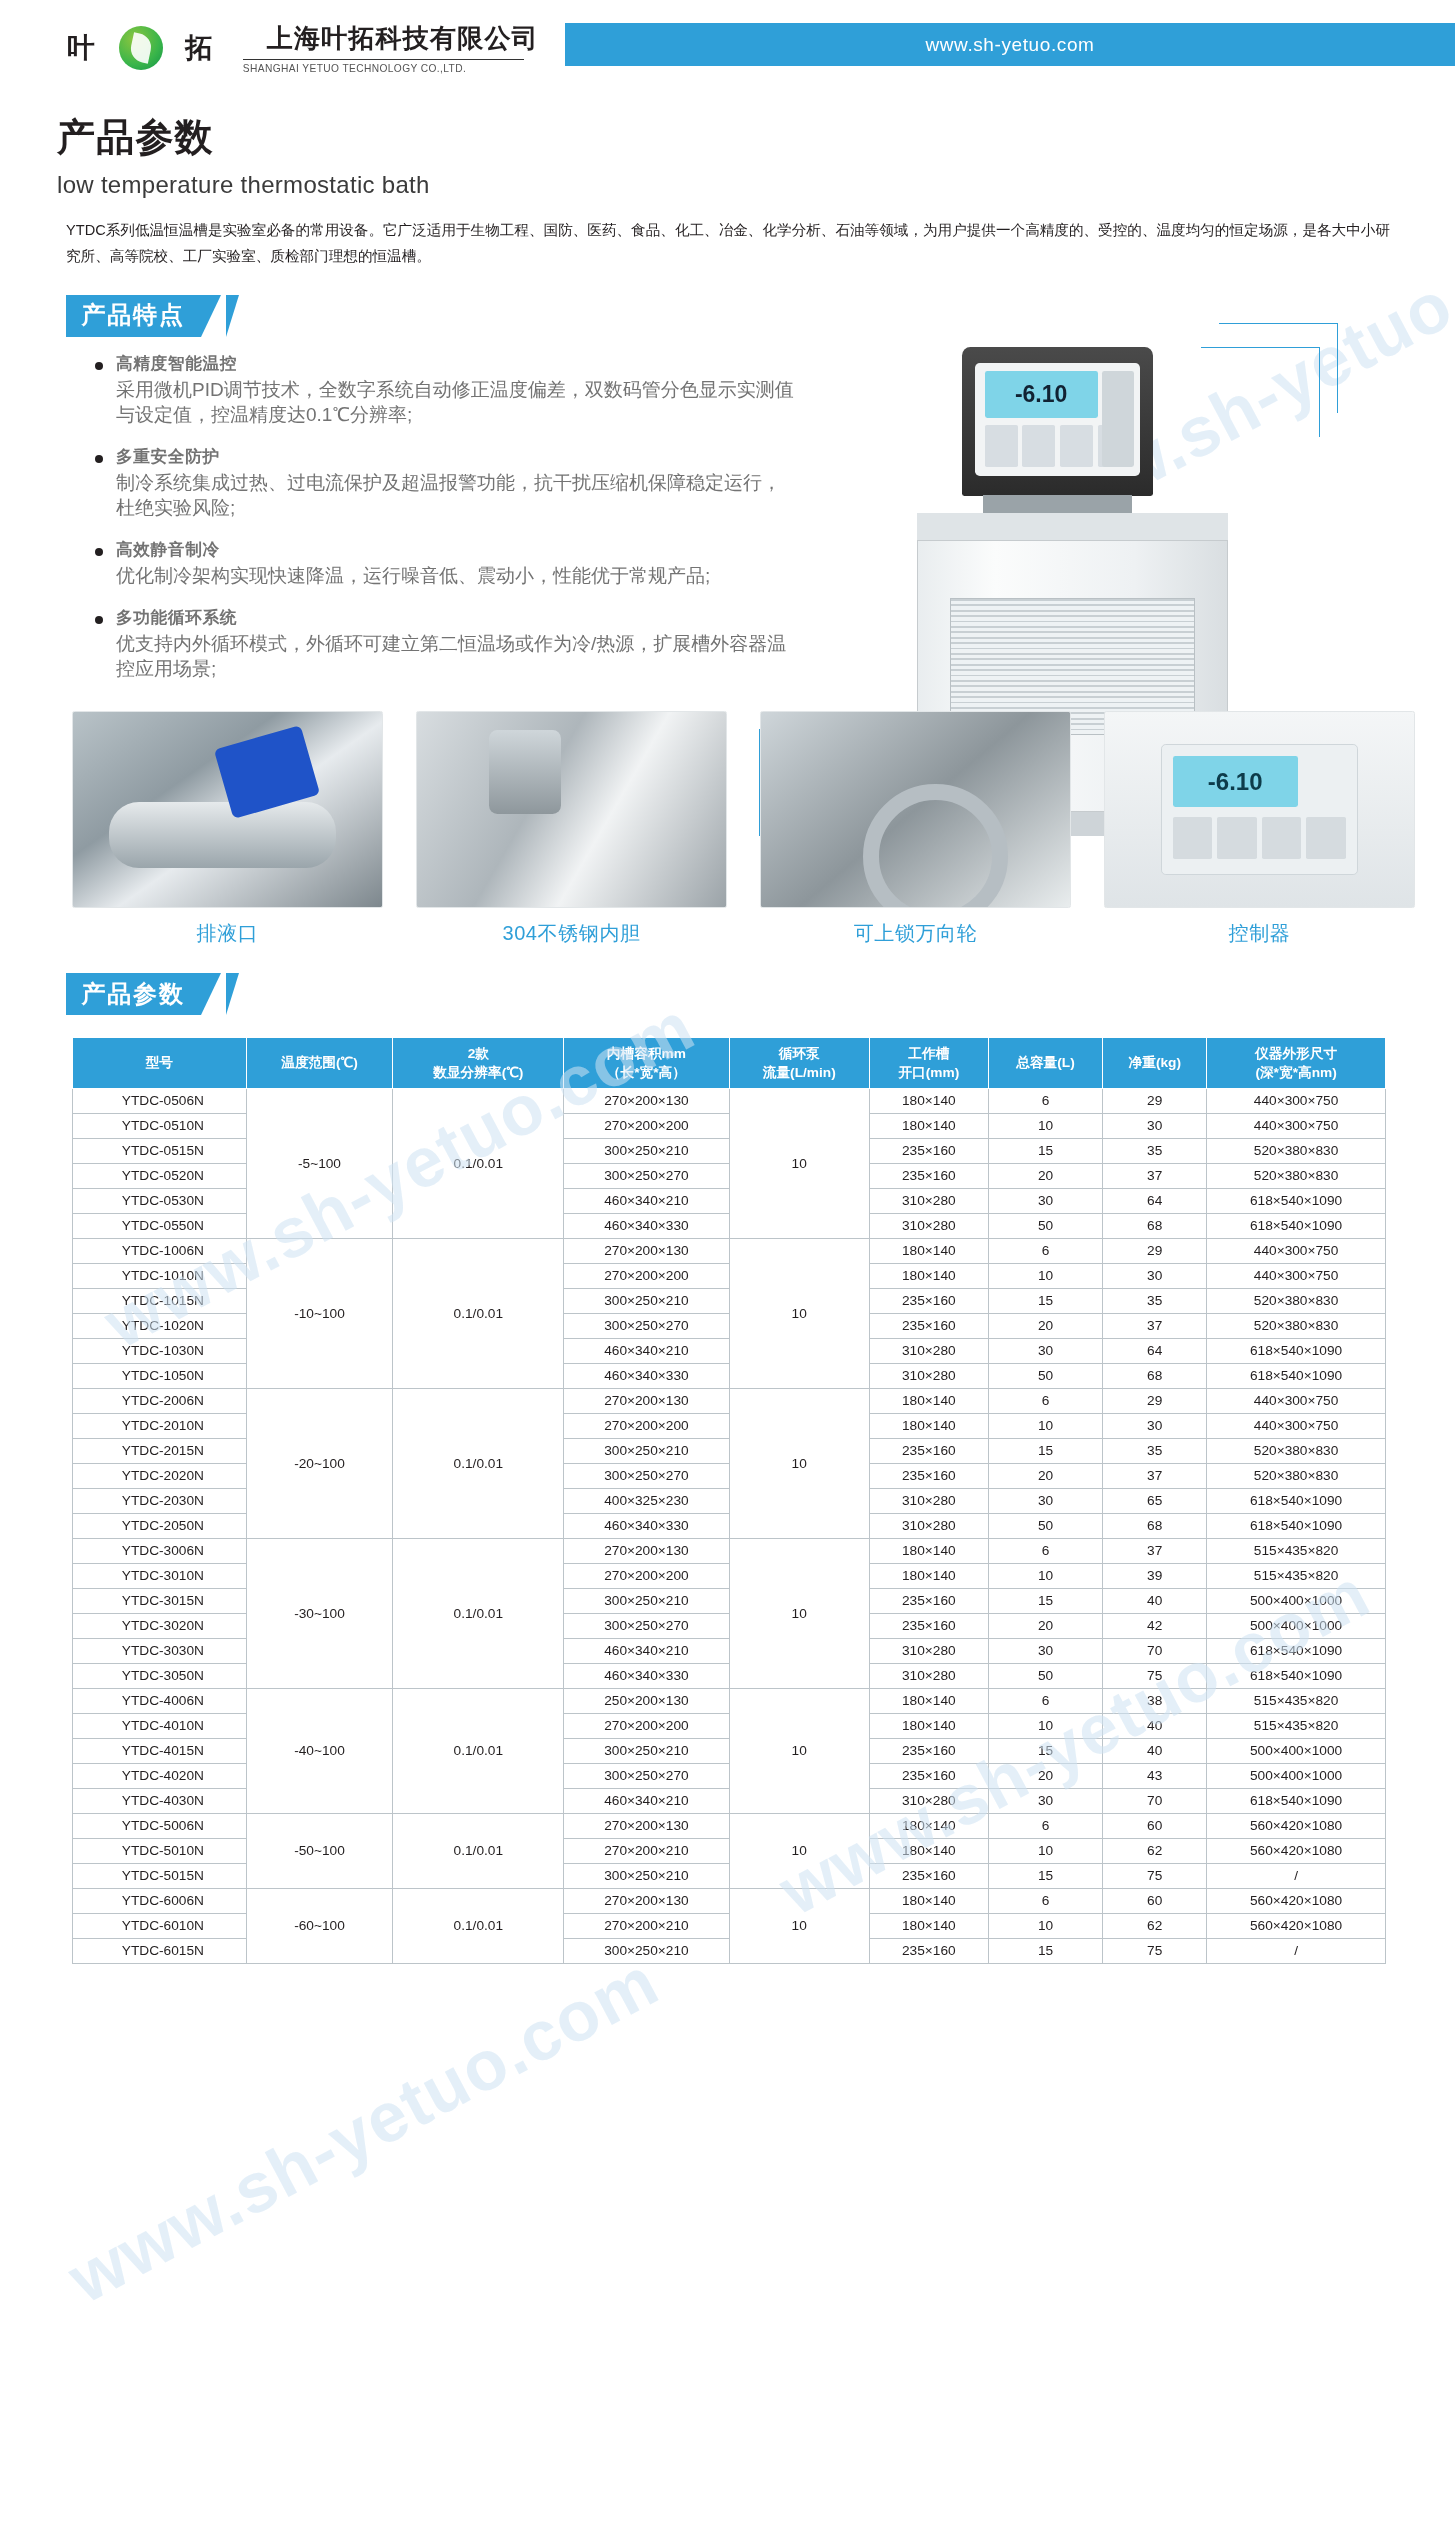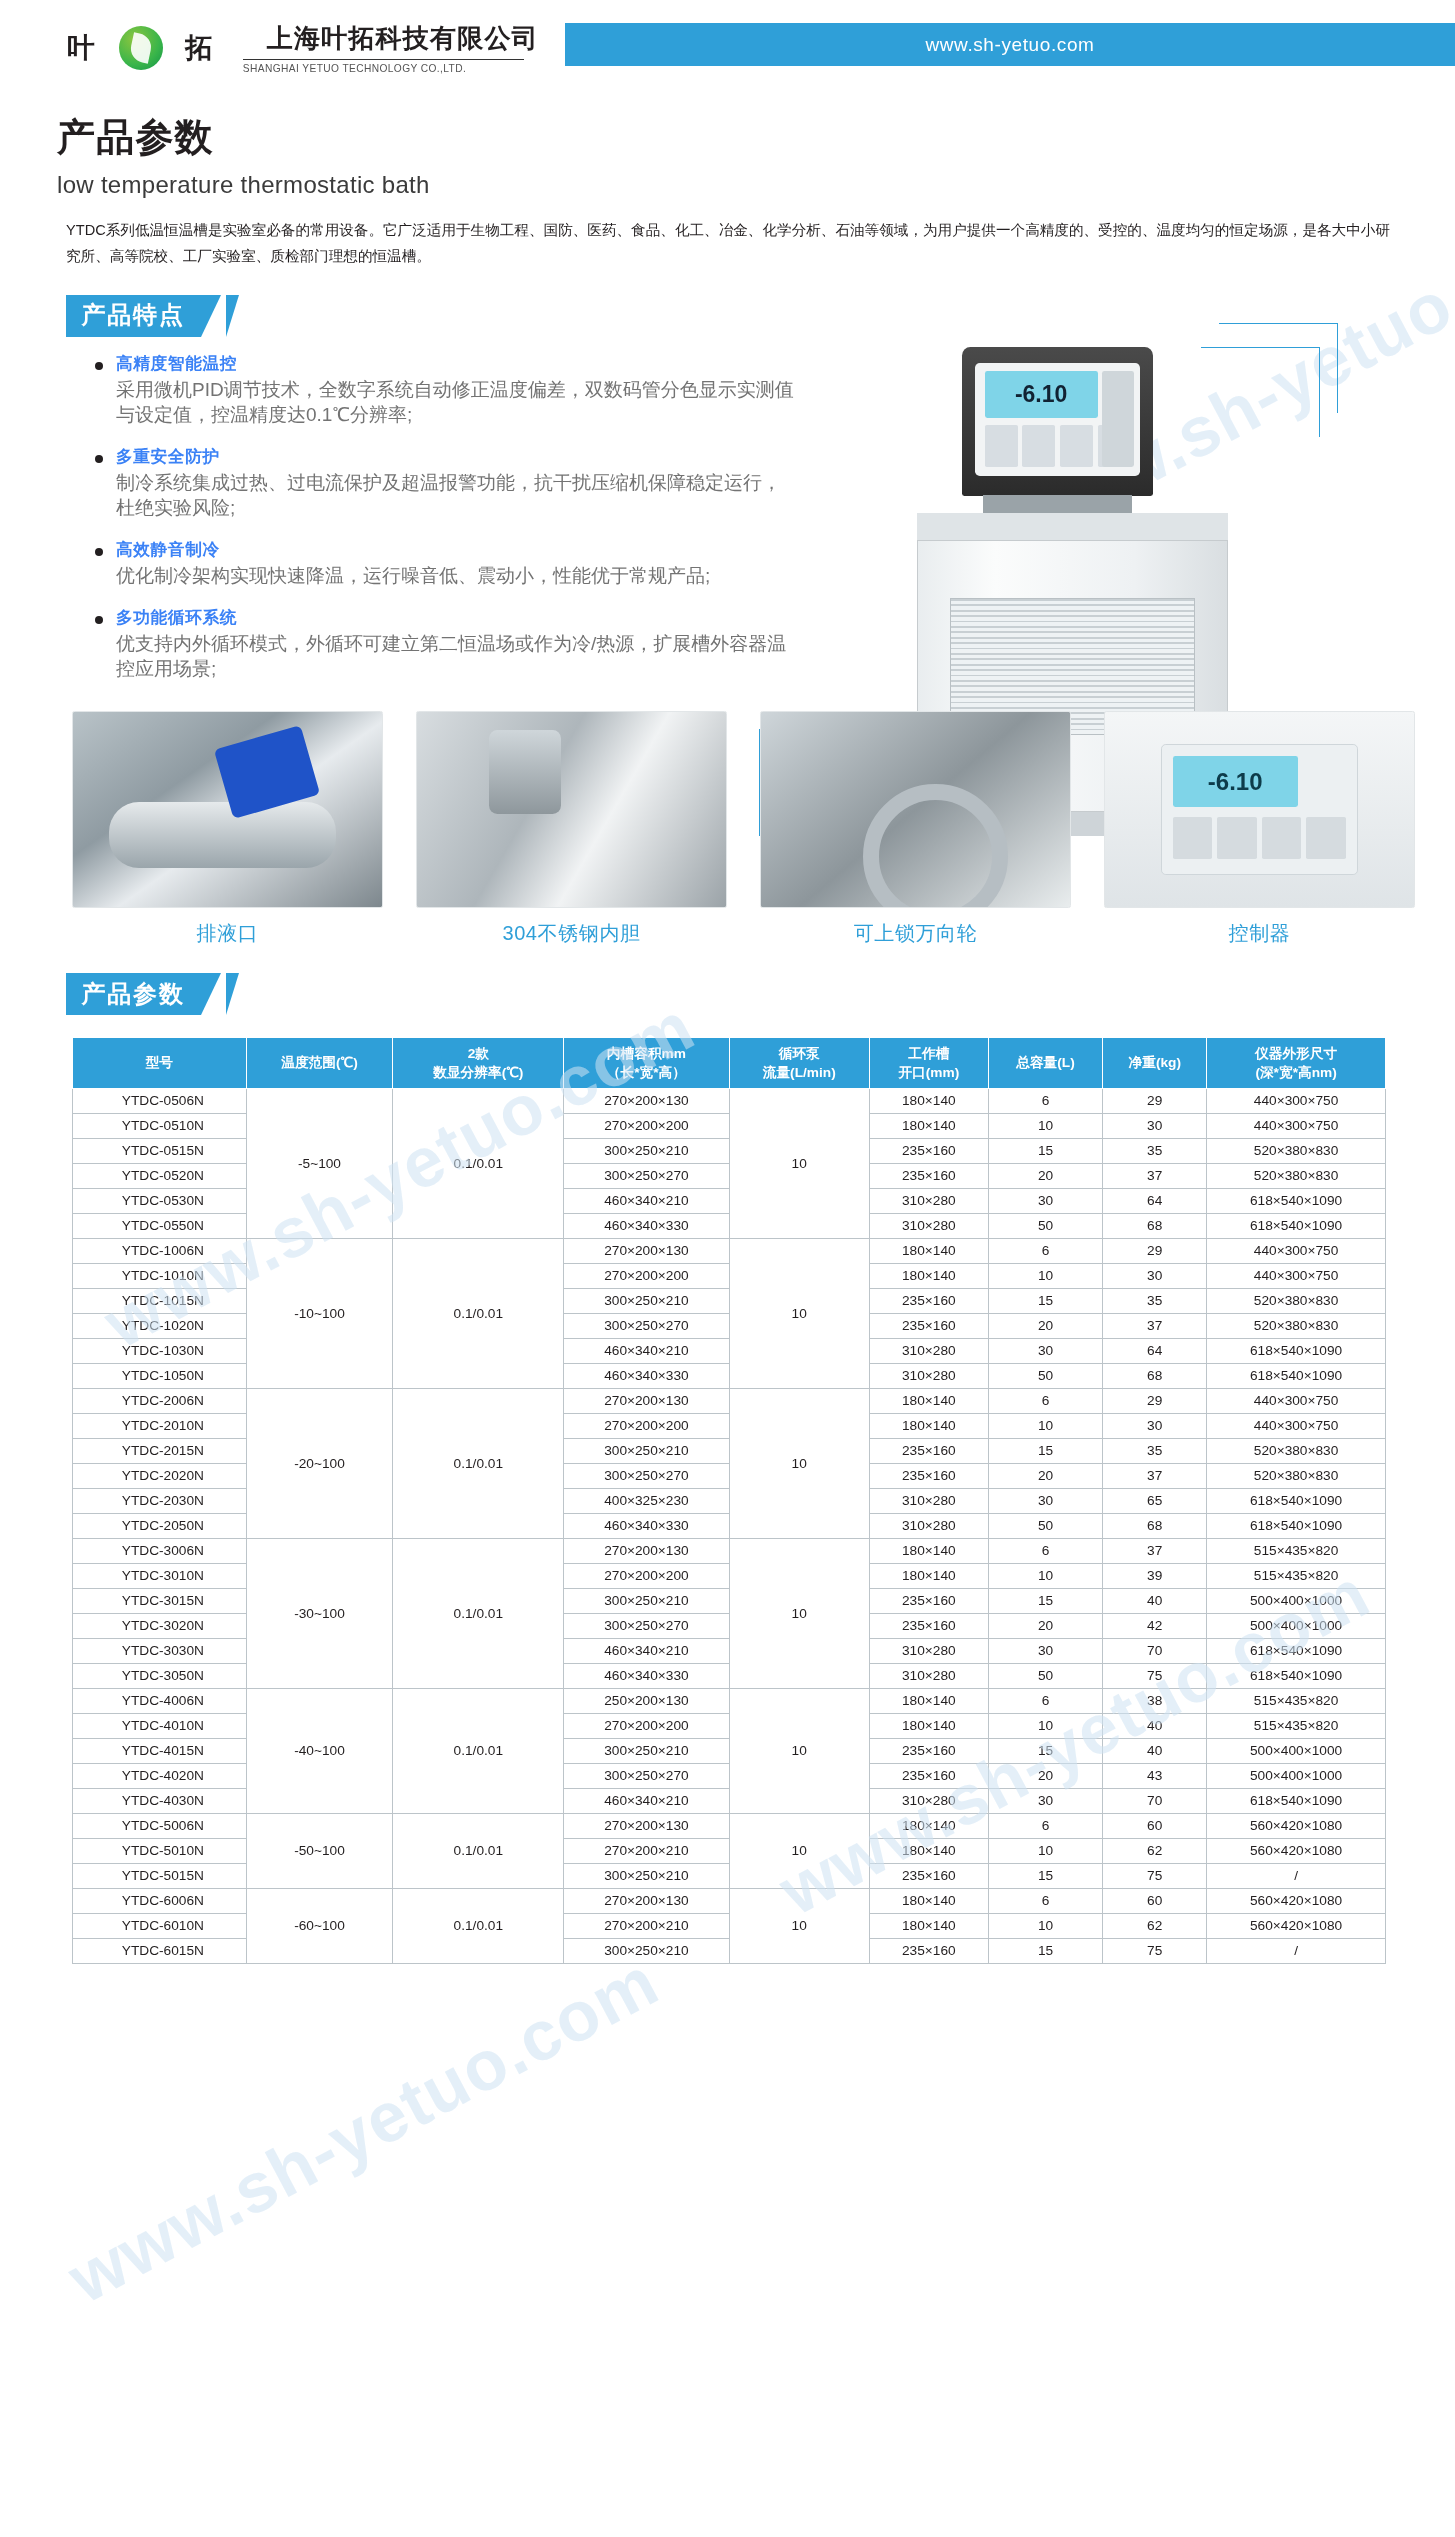--- a/index.html
+++ b/index.html
@@ -68,21 +68,21 @@
   .sec-head .slash { width: 0; height: 0; border-top: 42px solid #2f9fd8; border-right: 20.3px solid transparent; }
   .sec-head .slash2 { width: 0; height: 0; border-top: 42px solid #2f9fd8; border-right: 13px solid transparent; margin-left: 4.8px; }
 
   
   .features { margin: 15.5px 0 0 90px; width: 705px; }
   .feat { position: relative; margin-bottom: 18px; padding-left: 26px; }
   .feat:before {
     content:""; position:absolute; left: 4.8px; top: 9.6px; width: 8.4px; height: 8.4px;
     background:#231f20; border-radius:50%;
   }
-  .feat-title { font-size: 16.7px; font-weight:700; color:#3b82f6; letter-spacing:0.6px; }
+  .feat-title { font-size: 16.7px; font-weight:700; color:#737373; letter-spacing:0.6px; }
   .feat-body { font-size: 19px; line-height: 25px; color:#737373; margin-top: 2px; }
 
   
   .product-art { position:absolute; left: 747px; top: 317px; width: 669px; height: 585px; }
   .deco-line { position:absolute; border:1.8px solid #2f9fd8; }
   .d1 { left: 472px; top: 6px; width: 119px; height: 90px; border-left:none; border-bottom:none; }
   .d2 { left: 454px; top: 30px; width: 119px; height: 90px; border-left:none; border-bottom:none; }
   .d3 { left: 12px; top: 412px; width: 90px; height: 107px; border-right:none; border-top:none; }
   .d4 { left: 35px; top: 430px; width: 90px; height: 107px; border-right:none; border-top:none; }
   .hexes { position:absolute; left: 412px; top: 418px; }

